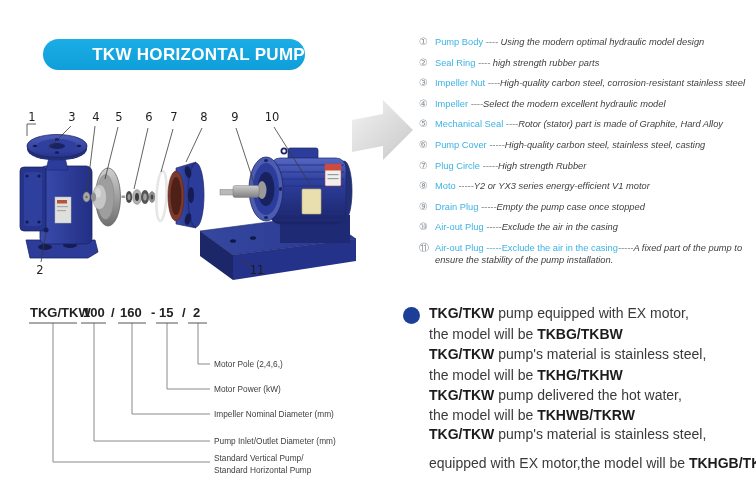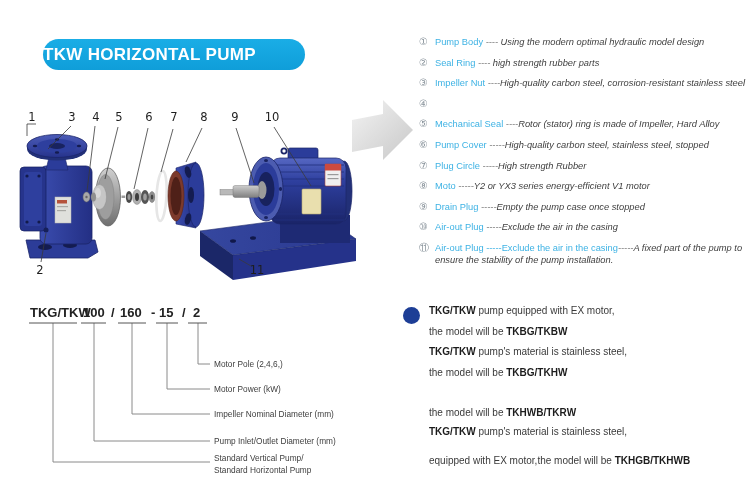--- a/index.html
+++ b/index.html
@@ -2,21 +2,21 @@
 <html><head>
 <meta charset="utf-8">
 <style>
   html,body{margin:0;padding:0;background:#fff;}
   .page{position:relative;width:756px;height:500px;background:#ffffff;overflow:hidden;
         font-family:"Liberation Sans",sans-serif;}
 
   
   .banner{position:absolute;left:43px;top:39px;width:262px;height:31px;border-radius:16px;
           background:linear-gradient(180deg,#1aadE6 0%,#0f9ed9 100%);
-          display:flex;align-items:center;justify-content:flex-start;}
+          display:flex;align-items:center;justify-content:flex-end;}
   .banner span{color:#ffffff;font-weight:bold;font-size:17px;letter-spacing:.3px;}
 
   
   .diagram{position:absolute;left:0;top:88px;width:440px;height:205px;}
 
   
   .parts{position:absolute;left:419px;top:36px;width:337px;}
   .prow{display:flex;margin-bottom:8.6px;font-size:9.3px;line-height:12px;color:#3f3f3f;
         white-space:nowrap;}
   .prow.wrap{white-space:normal;}
@@ -25,21 +25,21 @@
   .pdesc{color:#3f3f3f;font-style:italic;}
 
   
   .model-svg{position:absolute;left:0;top:296px;width:400px;height:204px;}
   .seg{font-family:"Liberation Sans",sans-serif;font-weight:bold;font-size:13px;fill:#222;}
   .lbl{font-family:"Liberation Sans",sans-serif;font-size:8.3px;fill:#3d3d3d;}
   .conn{stroke:#8a8a8a;stroke-width:1;fill:none;}
   .uline{stroke:#555;stroke-width:1;}
 
   
-  .notes{position:absolute;left:403px;top:303px;width:353px;height:160px;font-size:10px;color:#3a3a3a;text-decoration:underline;}
+  .notes{position:absolute;left:403px;top:303px;width:353px;height:160px;font-size:14px;color:#3a3a3a;text-decoration:underline;}
   .bullet{position:absolute;left:0;top:4px;width:17px;height:17px;border-radius:50%;background:#1d3e96;}
   .nline{position:absolute;left:26px;white-space:nowrap;}
   .nline b{color:#1c1c1c;}
 
   
   .callout{font-family:"DejaVu Sans","Liberation Sans",sans-serif;font-size:11.5px;fill:#1e1e1e;}
   .leader{stroke:#3a3a3a;stroke-width:.8;fill:none;}
 </style>
 </head>
 <body>
@@ -230,28 +230,29 @@
     <div class="prow">
         <span class="pnum">②</span>
         <span class="ptxt"><span class="pname">Seal Ring</span><span class="pdesc"> ---- high strength rubber parts</span></span>
       </div>
     <div class="prow">
         <span class="pnum">③</span>
         <span class="ptxt"><span class="pname">Impeller Nut</span><span class="pdesc"> ----High-quality carbon steel, corrosion-resistant stainless steel</span></span>
       </div>
     <div class="prow">
         <span class="pnum">④</span>
+        <span class="ptxt"><span class="pname">Impeller</span><span class="pdesc"> ----Select the modern excellent hydraulic model</span></span>
       </div>
     <div class="prow">
         <span class="pnum">⑤</span>
-        <span class="ptxt"><span class="pname">Mechanical Seal</span><span class="pdesc"> ----Rotor (stator) ring is made of Impeller, Hard Alloy</span></span>
+        <span class="ptxt"><span class="pname">Mechanical Seal</span><span class="pdesc"> ----Rotor (stator) part is made of Graphite, Hard Alloy</span></span>
       </div>
     <div class="prow">
         <span class="pnum">⑥</span>
-        <span class="ptxt"><span class="pname">Pump Cover</span><span class="pdesc"> -----High-quality carbon steel, stainless steel, stopped</span></span>
+        <span class="ptxt"><span class="pname">Pump Cover</span><span class="pdesc"> -----High-quality carbon steel, stainless steel, casting</span></span>
       </div>
     <div class="prow">
         <span class="pnum">⑦</span>
         <span class="ptxt"><span class="pname">Plug Circle</span><span class="pdesc"> -----High strength Rubber</span></span>
       </div>
     <div class="prow">
         <span class="pnum">⑧</span>
         <span class="ptxt"><span class="pname">Moto</span><span class="pdesc"> -----Y2 or YX3 series energy-efficient V1 motor</span></span>
       </div>
     <div class="prow">
@@ -297,19 +298,20 @@
     <text class="lbl" x="214" y="444">Pump Inlet/Outlet Diameter (mm)</text>
     <text class="lbl" x="214" y="461">Standard Vertical  Pump/</text>
     <text class="lbl" x="214" y="473">Standard  Horizontal Pump</text>
   </svg>
 
   <div class="notes">
     <div class="bullet"></div>
     <div class="nline" style="top:2px"><b>TKG/TKW</b><span> pump equipped with EX motor,</span></div>
     <div class="nline" style="top:23px"><span>the model will be </span><b>TKBG/TKBW</b></div>
     <div class="nline" style="top:43px"><b>TKG/TKW</b><span> pump's material is stainless steel,</span></div>
-    <div class="nline" style="top:64px"><span>the model will be </span><b>TKBG/TKHW</b></div>
+    <div class="nline" style="top:64px"><span>the model will be </span><b>TKHG/TKHW</b></div>
+    <div class="nline" style="top:84px"><b>TKG/TKW</b><span> pump delivered the hot water,</span></div>
     <div class="nline" style="top:104px"><span>the model will be </span><b>TKHWB/TKRW</b></div>
     <div class="nline" style="top:123px"><b>TKG/TKW</b><span> pump's material is stainless steel,</span></div>
     <div class="nline" style="top:152px"><span>equipped with EX motor,the model will be </span><b>TKHGB/TKHWB</b></div>
   </div>
 
 </div>
 
 </body></html>

